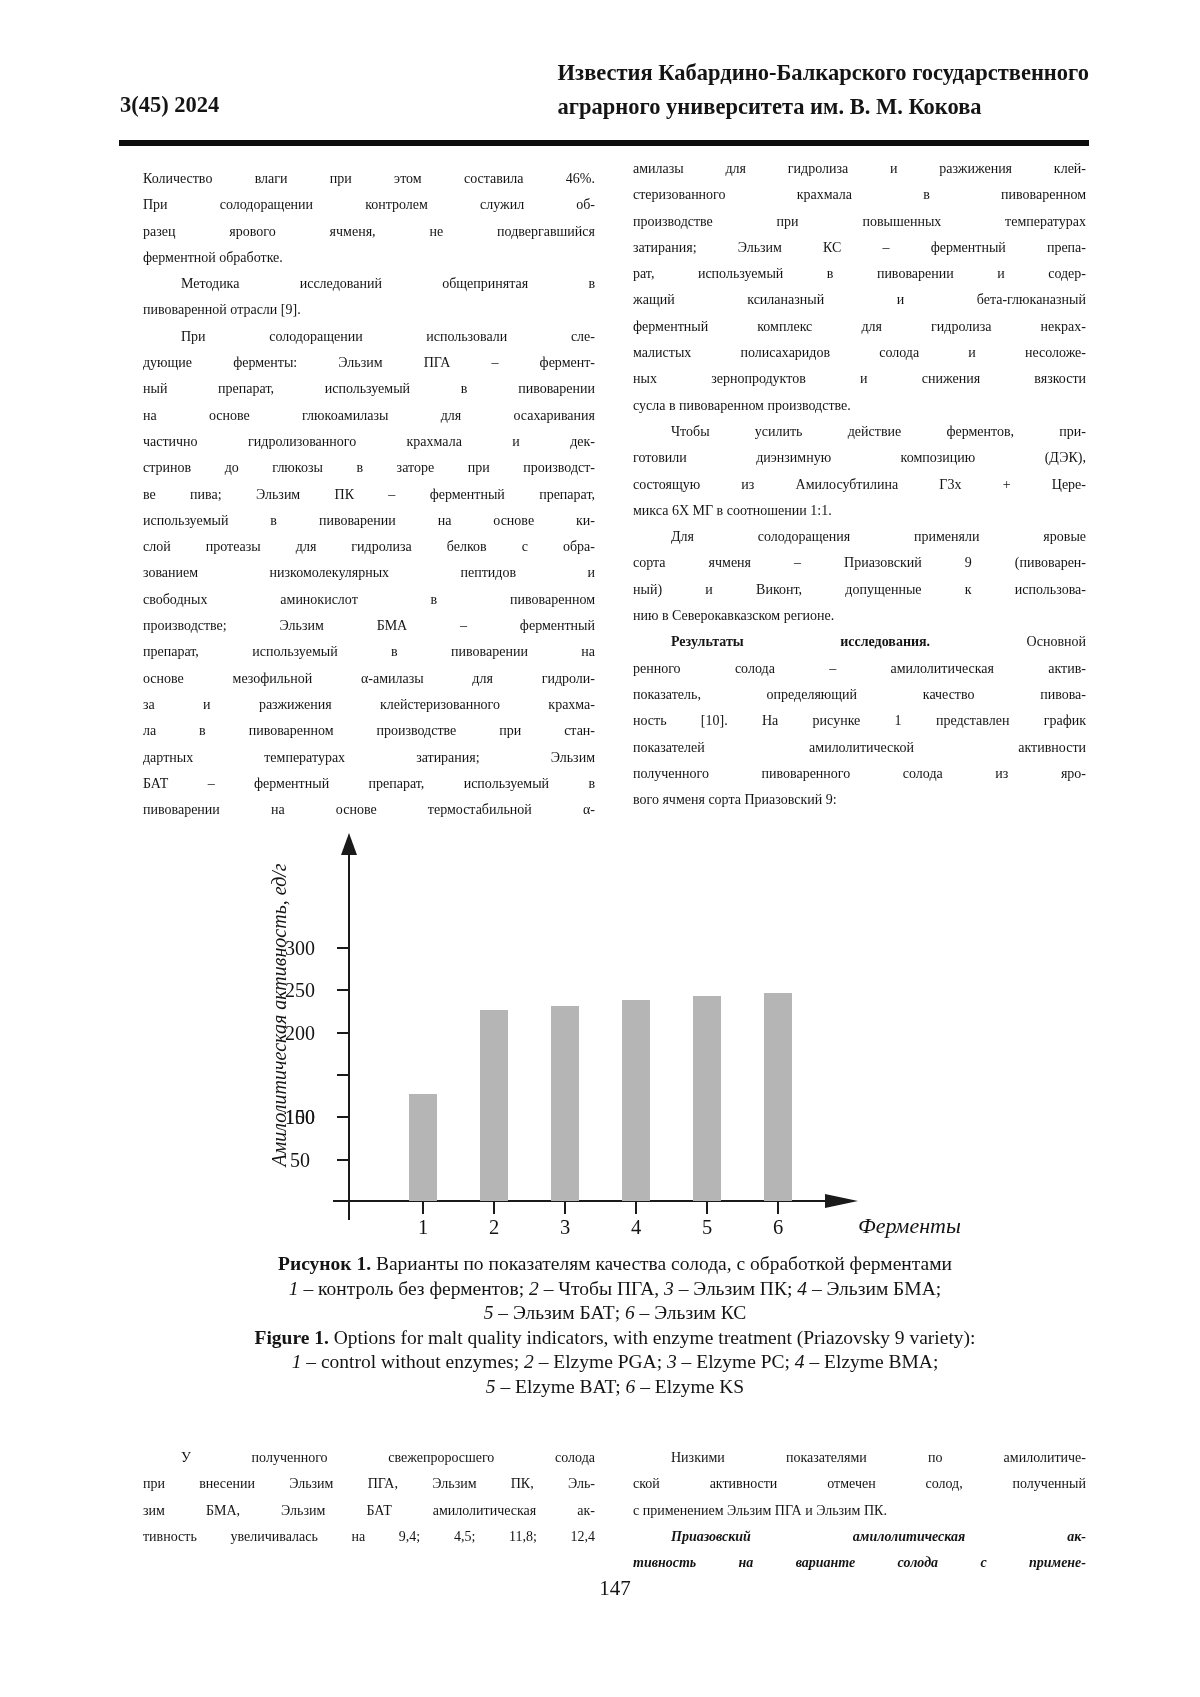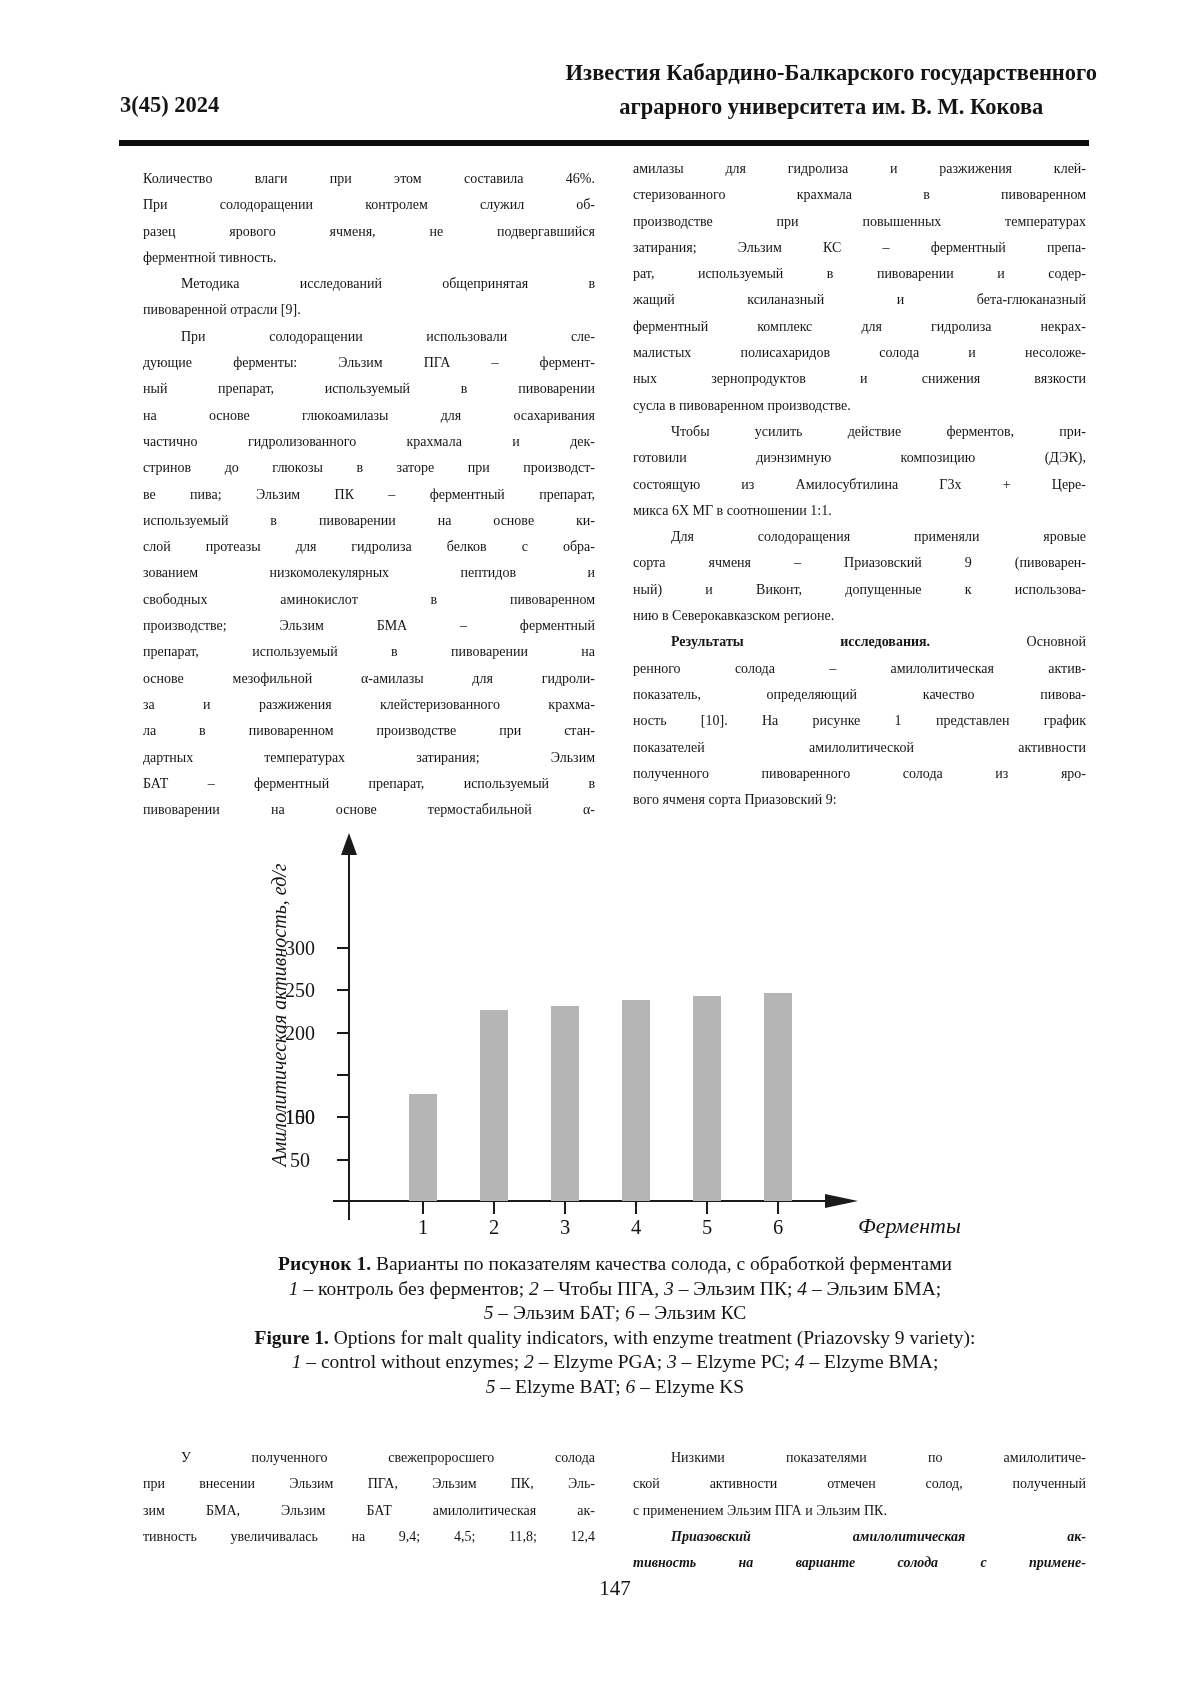--- a/index.html
+++ b/index.html
@@ -1,21 +1,21 @@
 <!DOCTYPE html>
 <html><head>
 <meta charset="utf-8">
 <style>
   html,body{margin:0;padding:0;background:#e8e8e8;}
   .page{position:relative;width:1200px;height:1697px;background:#ffffff;margin:0 auto;
         font-family:"Liberation Serif", serif;color:#141414;overflow:hidden;}
   .abs{position:absolute;}
   
   .issue{left:120px;top:92px;font-size:22.5px;font-weight:bold;}
-  .journal{right:103px;top:56px;text-align:center;font-size:22.5px;font-weight:bold;line-height:34px;}
+  .journal{right:111px;top:56px;text-align:left;font-size:22.5px;font-weight:bold;line-height:34px;}
   .rule{left:119px;top:140px;width:970px;height:6px;background:#0d0d0d;}
   
   .bodycol{font-size:14px;line-height:26.3px;text-align:justify;}
   .bodycol .line{min-height:26.3px;}
   .bodycol .line.just{text-align:justify;text-align-last:justify;}
   .para.indent > .line:first-child{text-indent:38px;}
   #col-top-left{left:143px;top:166px;width:452px;}
   #col-top-right{left:633px;top:156px;width:453px;}
   #col-bottom-left{left:143px;top:1445px;width:452px;}
   #col-bottom-right{left:633px;top:1445px;width:453px;}
@@ -50,21 +50,21 @@
     <div>Известия Кабардино-Балкарского государственного</div>
     <div>аграрного университета им. В. М. Кокова</div>
   </div>
   <div class="abs rule"></div>
 
   <div class="abs bodycol" id="col-top-left">
       <div class="para">
         <div class="line just"><span>Количество влаги при этом составила 46%.</span></div>
         <div class="line just"><span>При солодоращении контролем служил об-</span></div>
         <div class="line just"><span>разец ярового ячменя, не подвергавшийся</span></div>
-        <div class="line"><span>ферментной тивность.</span></div>
+        <div class="line"><span>ферментной обработке.</span></div>
       </div>
       <div class="para indent">
         <div class="line just"><span>Методика исследований общепринятая в</span></div>
         <div class="line"><span>пивоваренной отрасли [9].</span></div>
       </div>
       <div class="para indent">
         <div class="line just"><span>При солодоращении использовали сле-</span></div>
         <div class="line just"><span>дующие ферменты: Эльзим ПГА – фермент-</span></div>
         <div class="line just"><span>ный препарат, используемый в пивоварении</span></div>
         <div class="line just"><span>на основе глюкоамилазы для осахаривания</span></div>

